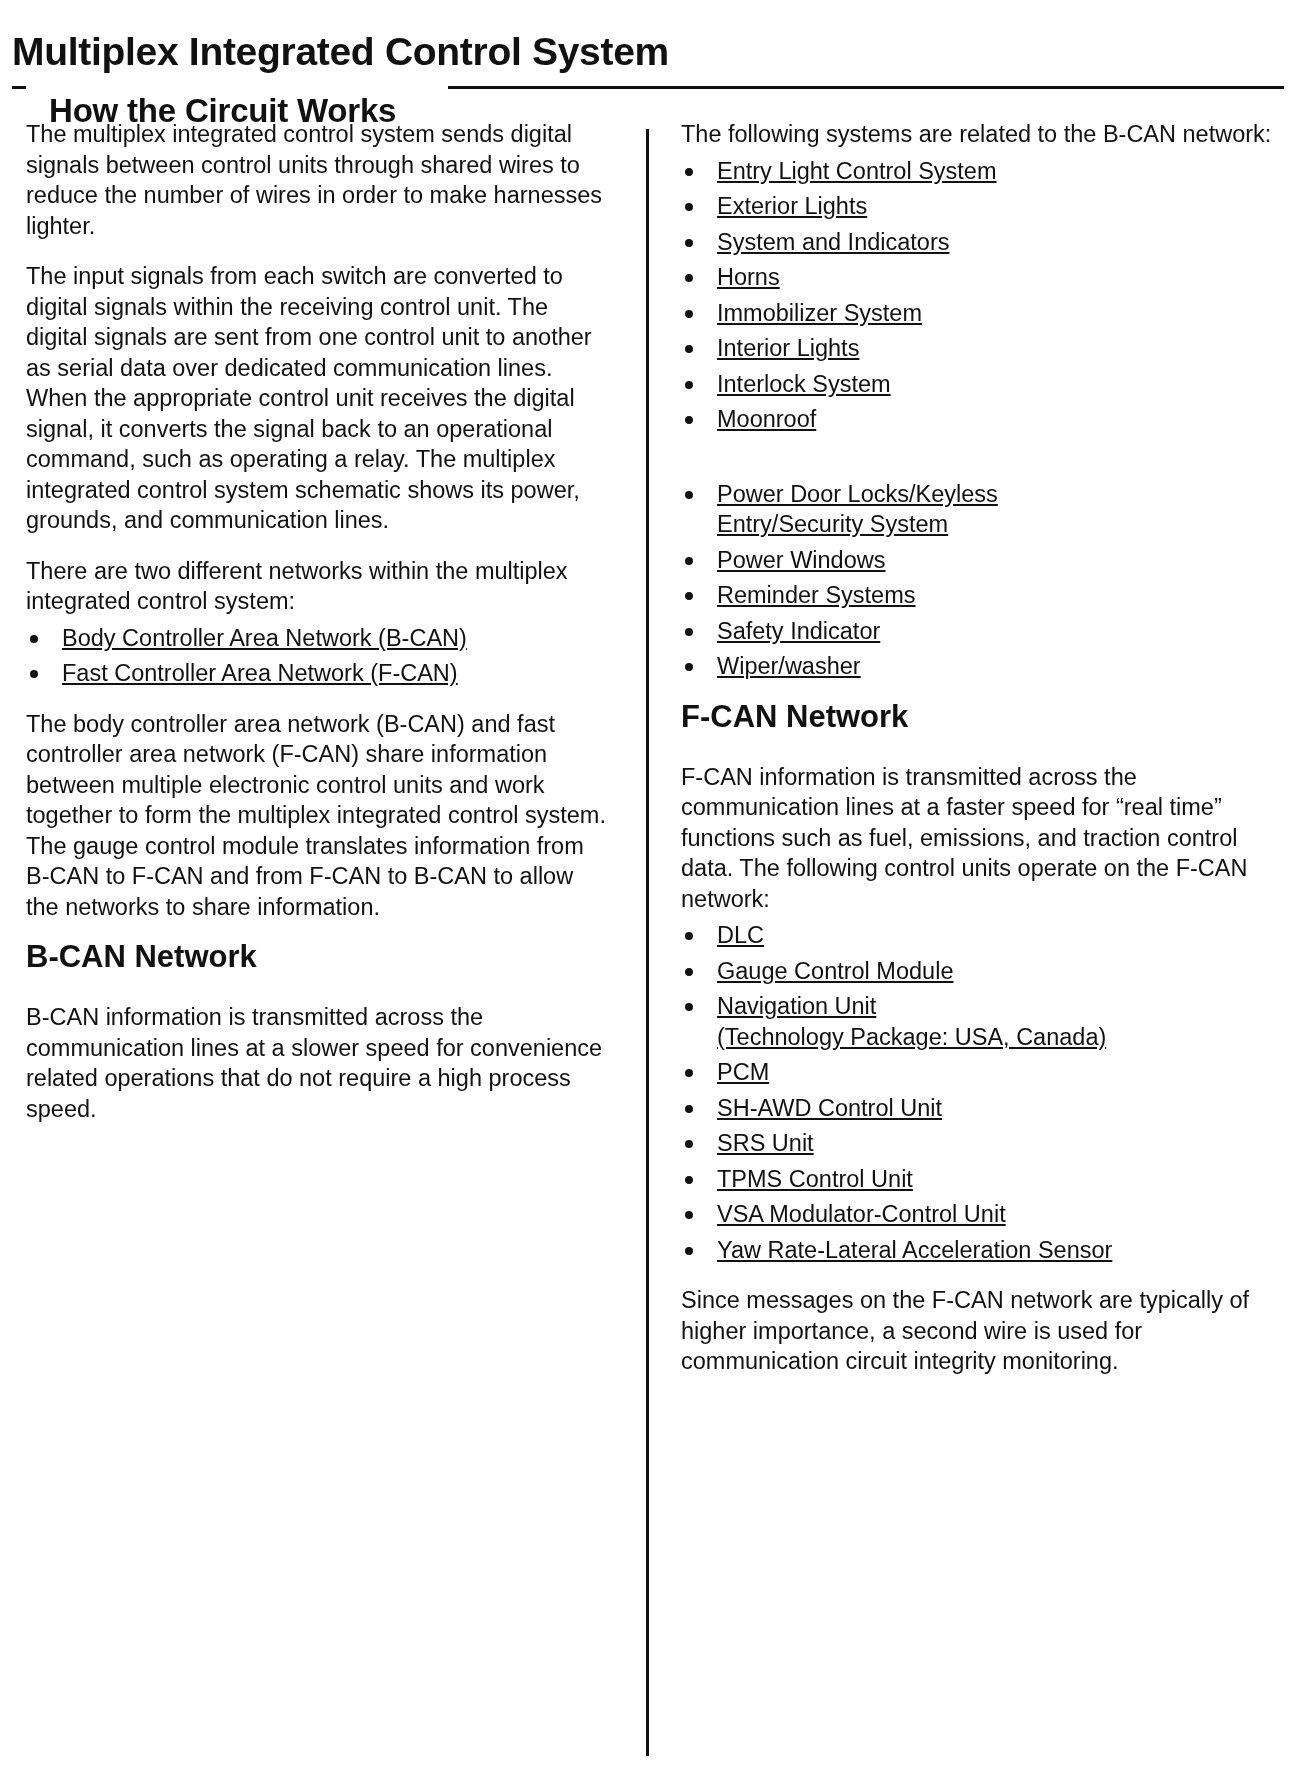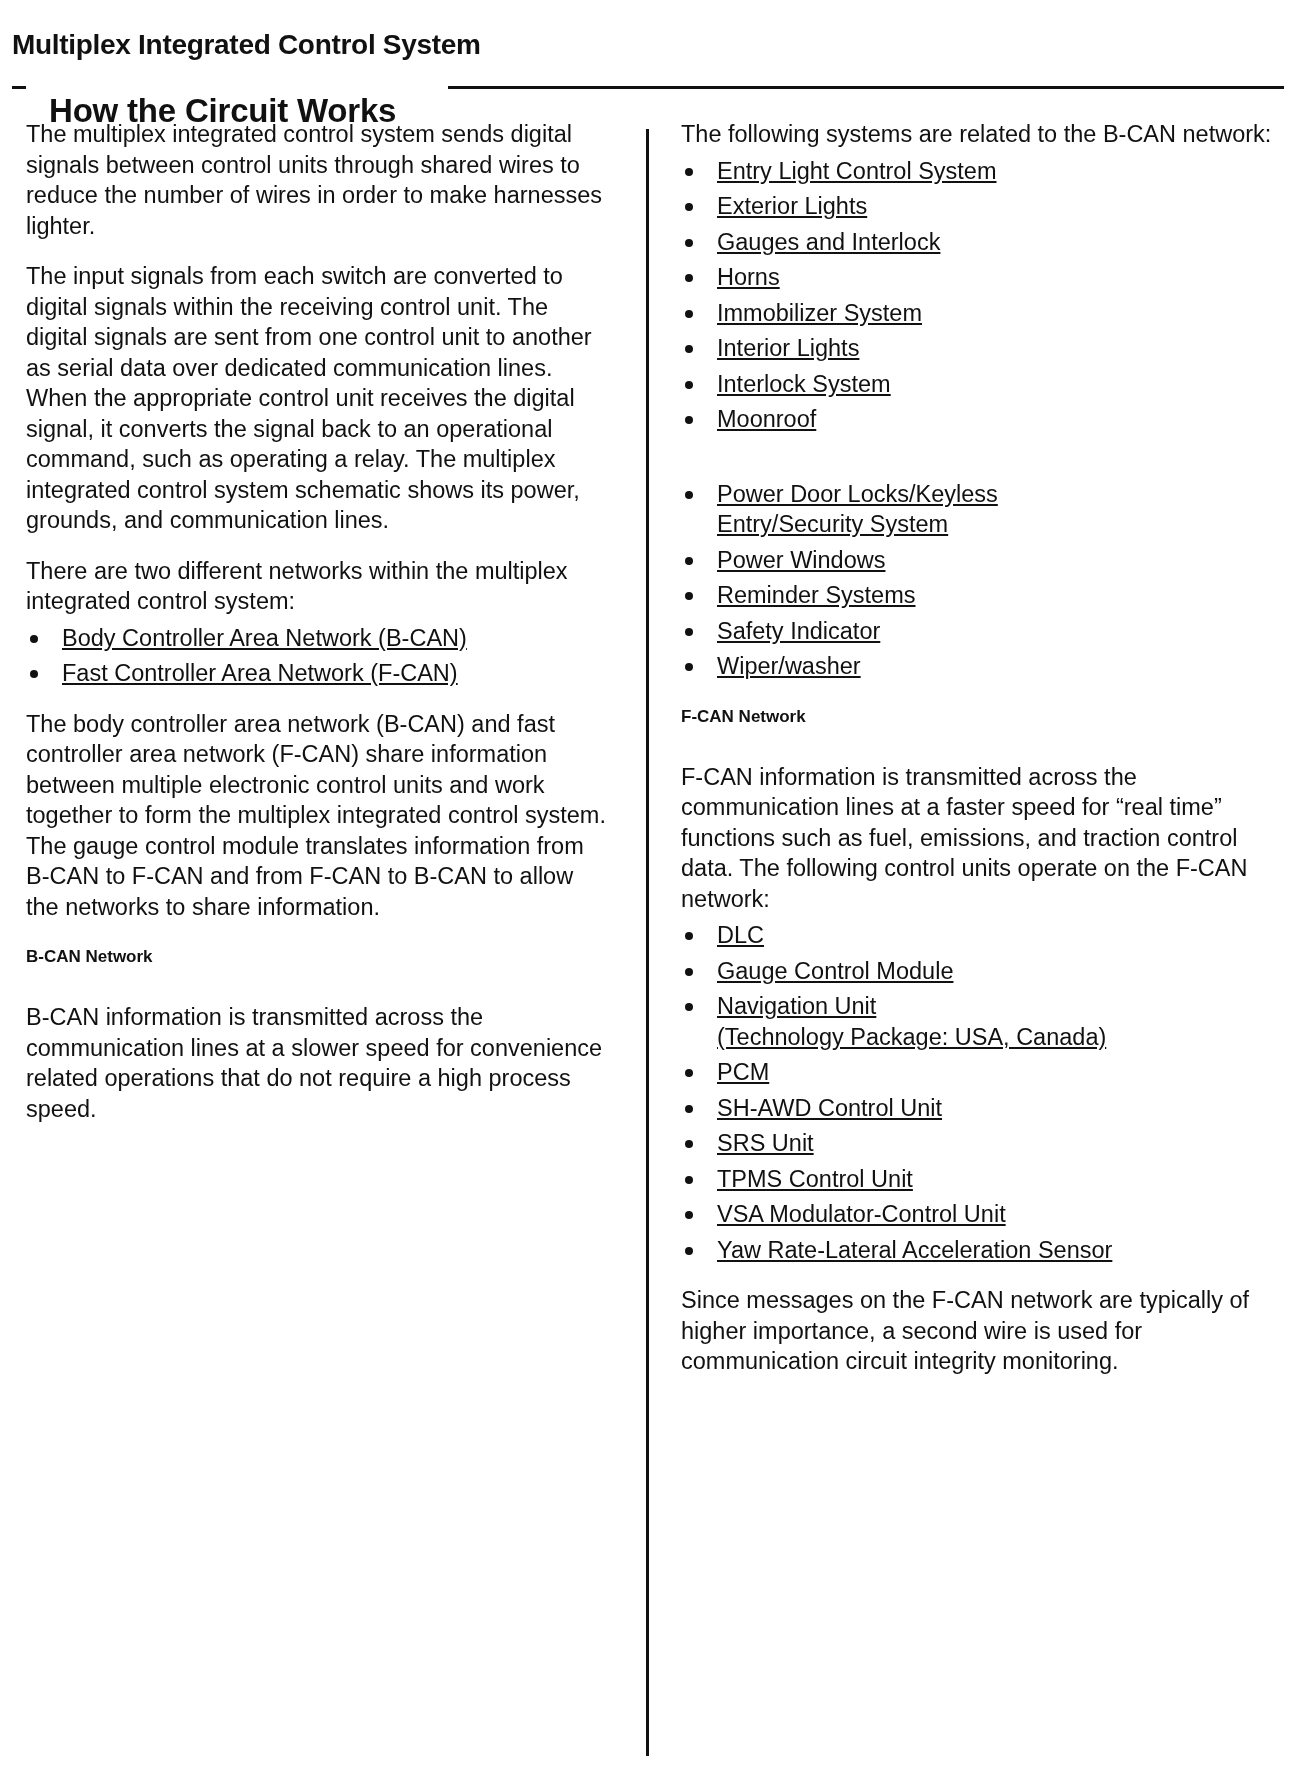--- a/index.html
+++ b/index.html
@@ -3,21 +3,21 @@
   <meta charset="utf-8">
   <style>
     html, body { margin: 0; padding: 0; background: #ffffff; }
     body {
       width: 1294px; height: 1766px; position: relative; overflow: hidden;
       font-family: "Liberation Sans", "DejaVu Sans", sans-serif;
       color: #111111;
     }
     .title {
       position: absolute; left: 12px; top: 0px;
-      font-size: 28px; font-weight: bold; letter-spacing: -0.3px;
+      font-size: 39px; font-weight: bold; letter-spacing: -0.3px;
       line-height: 52px; white-space: nowrap;
     }
     .subtitle-row {
       position: absolute; left: 12px; top: 64px; width: 1272px; height: 40px;
     }
     .subtitle-dash {
       position: absolute; left: 0; top: 22px; width: 14px; height: 3px; background: #111;
     }
     .subtitle {
       position: absolute; left: 37px; top: 0px;
@@ -31,21 +31,21 @@
       position: absolute; left: 646px; top: 129px; width: 3px; height: 1627px; background: #111;
     }
     .col {
       position: absolute; top: 119px;
       font-size: 23.5px; line-height: 30.5px;
     }
     .col-left { left: 26px; width: 580px; }
     .col-right { left: 681px; width: 600px; }
     p { margin: 0 0 20px 0; }
     .heading {
-      font-weight: bold; font-size: 17px; line-height: 30px; margin: 0 0 30px 0;
+      font-weight: bold; font-size: 31px; line-height: 30px; margin: 0 0 30px 0;
     }
     ul.bullets { list-style: none; margin: -14px 0 20px 0; padding: 0; text-decoration: underline; }
     ul.bullets li {
       position: relative; padding-left: 36px; margin: 0 0 5px 0;
       line-height: 30.5px;
     }
     ul.bullets li .dot {
       position: absolute; left: 4px; top: 12px; width: 8px; height: 8px;
       border-radius: 50%; background: #111;
     }
@@ -75,21 +75,21 @@
   <p>The body controller area network (B-CAN) and fast controller area network (F-CAN) share information between multiple electronic control units and work together to form the multiplex integrated control system.  The gauge control module translates information from B-CAN to F-CAN and from F-CAN to B-CAN to allow the networks to share information.</p>
   <div class="heading">B-CAN Network</div>
   <p>B-CAN information is transmitted across the communication lines at a slower speed for convenience related operations that do not require a high process speed.</p>
 </div>
 
 <div class="col col-right">
   <p>The following systems are related to the B-CAN network:</p>
   <ul class="bullets">
     <li><span class="dot"></span><span>Entry Light Control System</span></li>
     <li><span class="dot"></span><span>Exterior Lights</span></li>
-    <li><span class="dot"></span><span>Gauges and Interlock</span></li>
+    <li><span class="dot"></span><span>System and Indicators</span></li>
     <li><span class="dot"></span><span>Horns</span></li>
     <li><span class="dot"></span><span>Immobilizer System</span></li>
     <li><span class="dot"></span><span>Interior Lights</span></li>
     <li><span class="dot"></span><span>Interlock System</span></li>
     <li><span class="dot"></span><span>Moonroof</span></li>
     <li style="padding-right:160px;margin-top:44px;"><span class="dot"></span><span>Power Door Locks/Keyless Entry/Security System</span></li>
     <li><span class="dot"></span><span>Power Windows</span></li>
     <li><span class="dot"></span><span>Reminder Systems</span></li>
     <li><span class="dot"></span><span>Safety Indicator</span></li>
     <li><span class="dot"></span><span>Wiper/washer</span></li>

